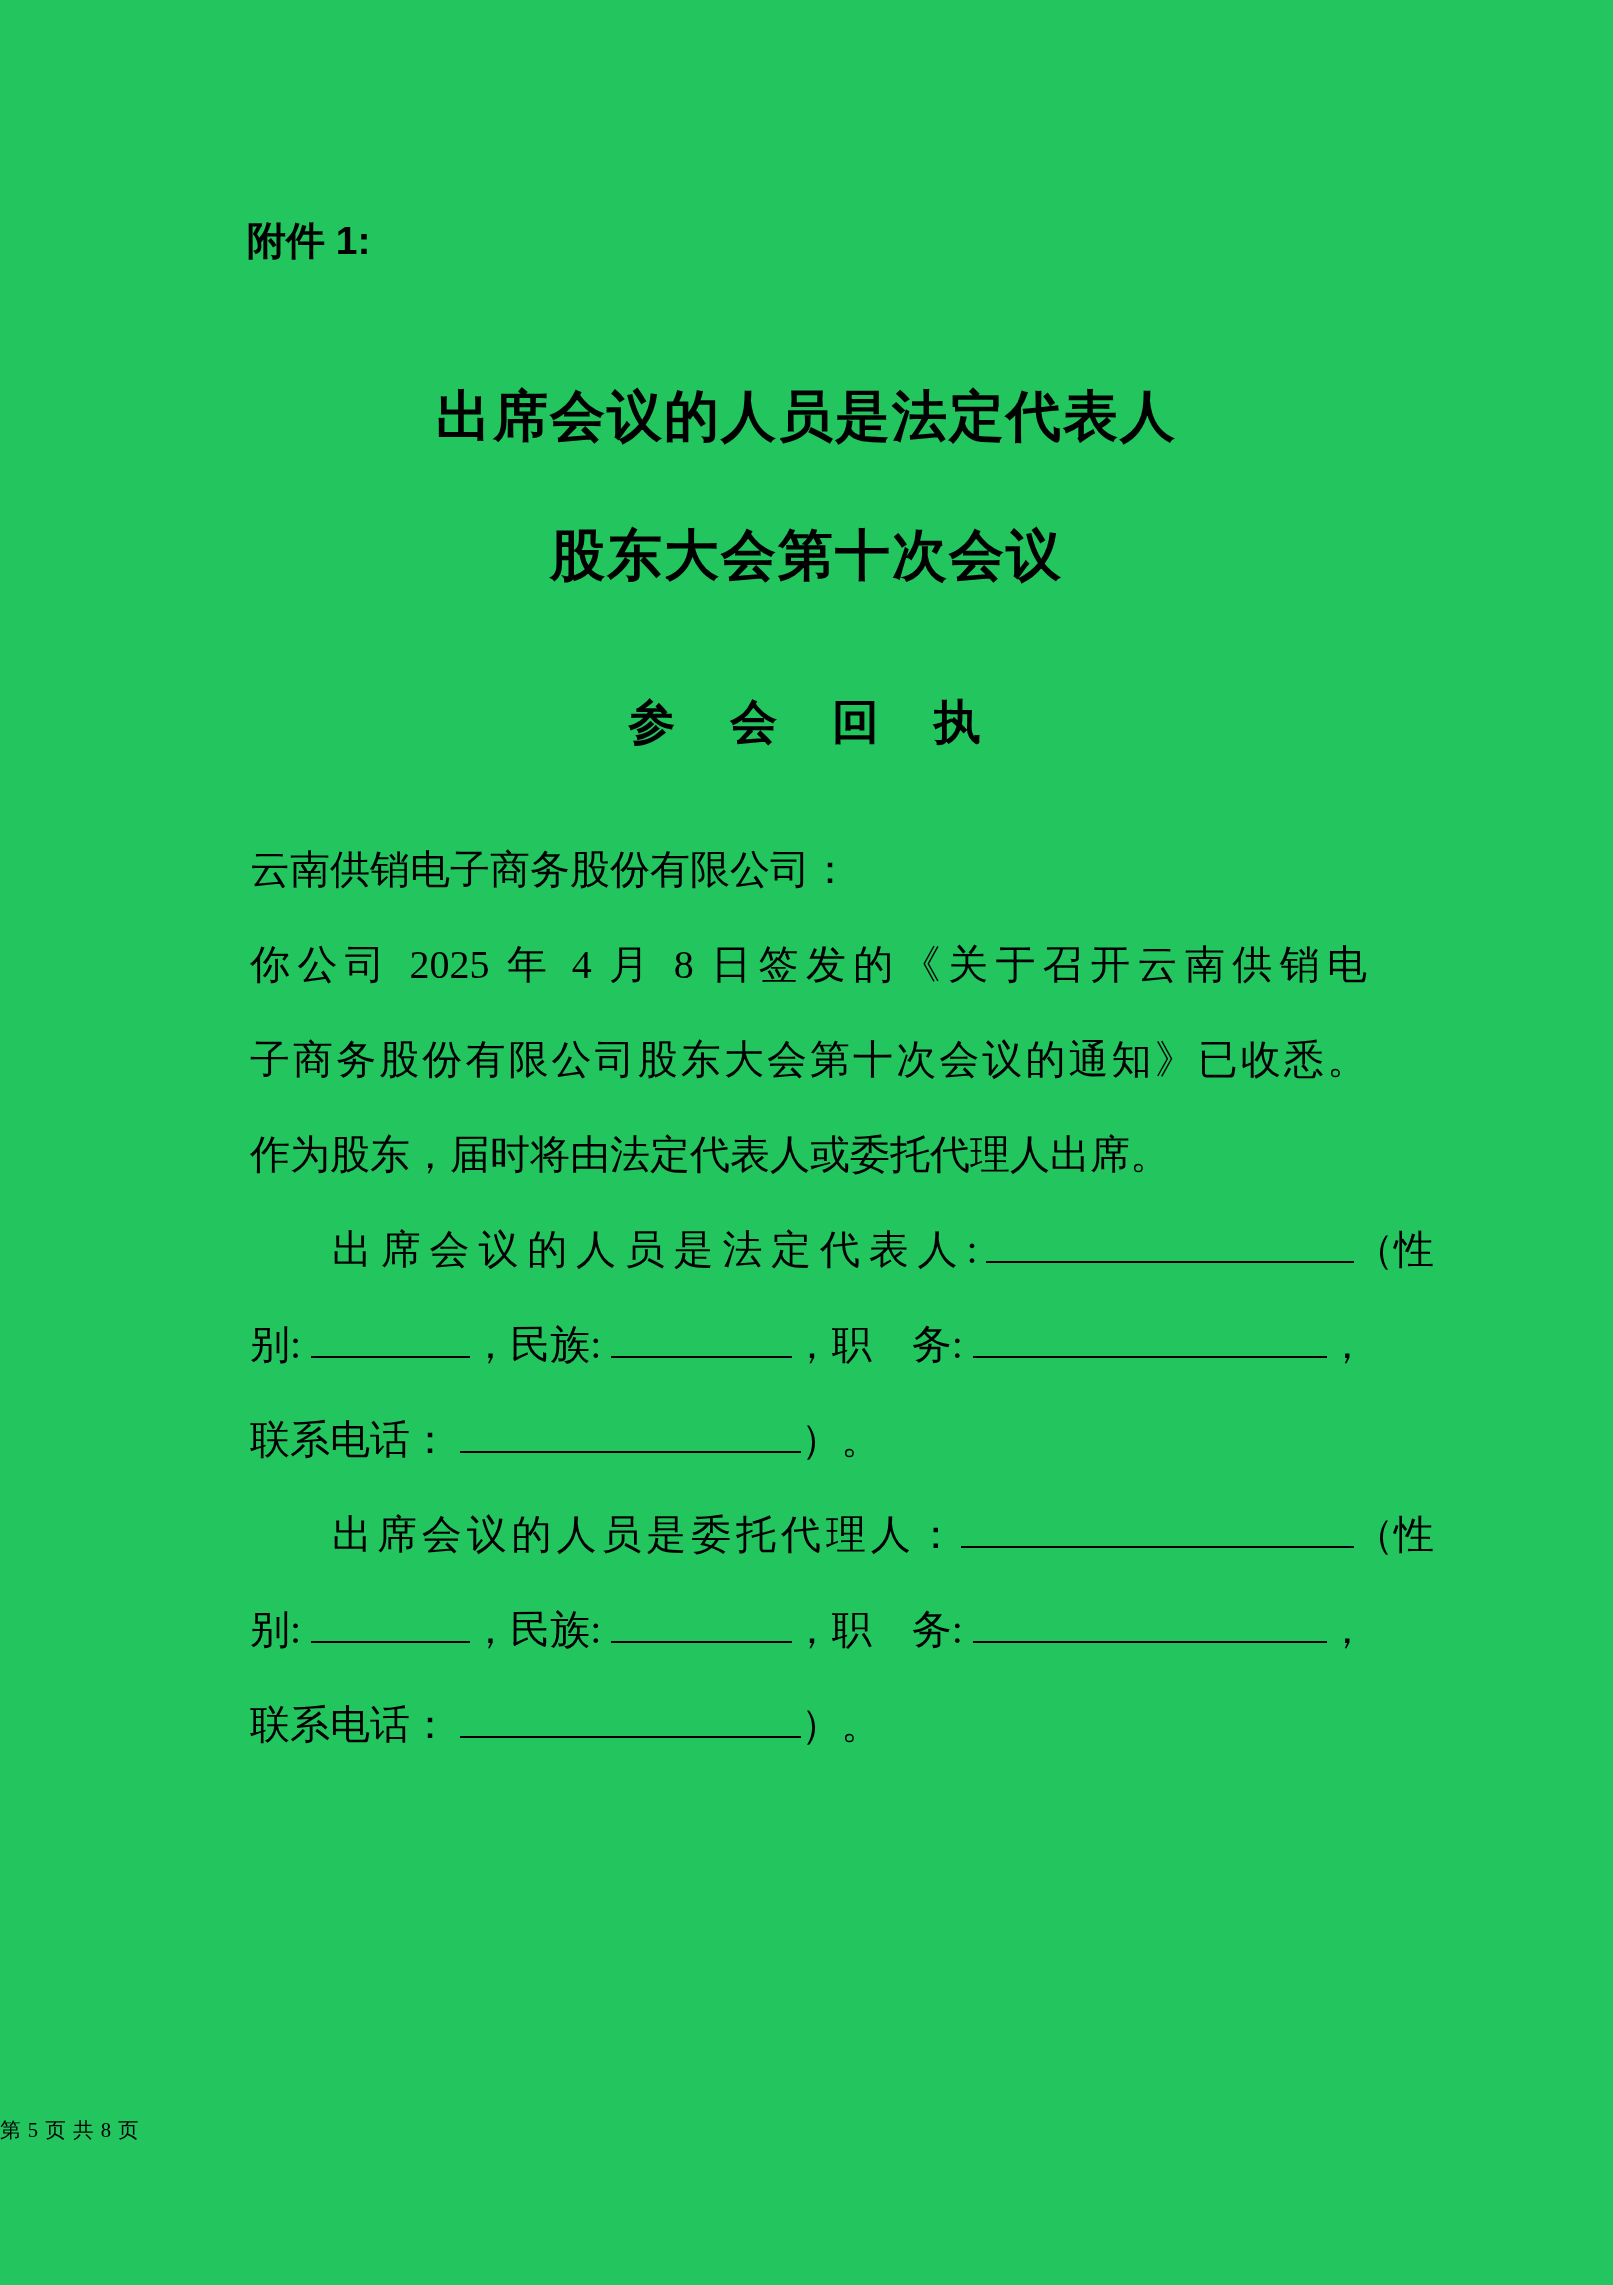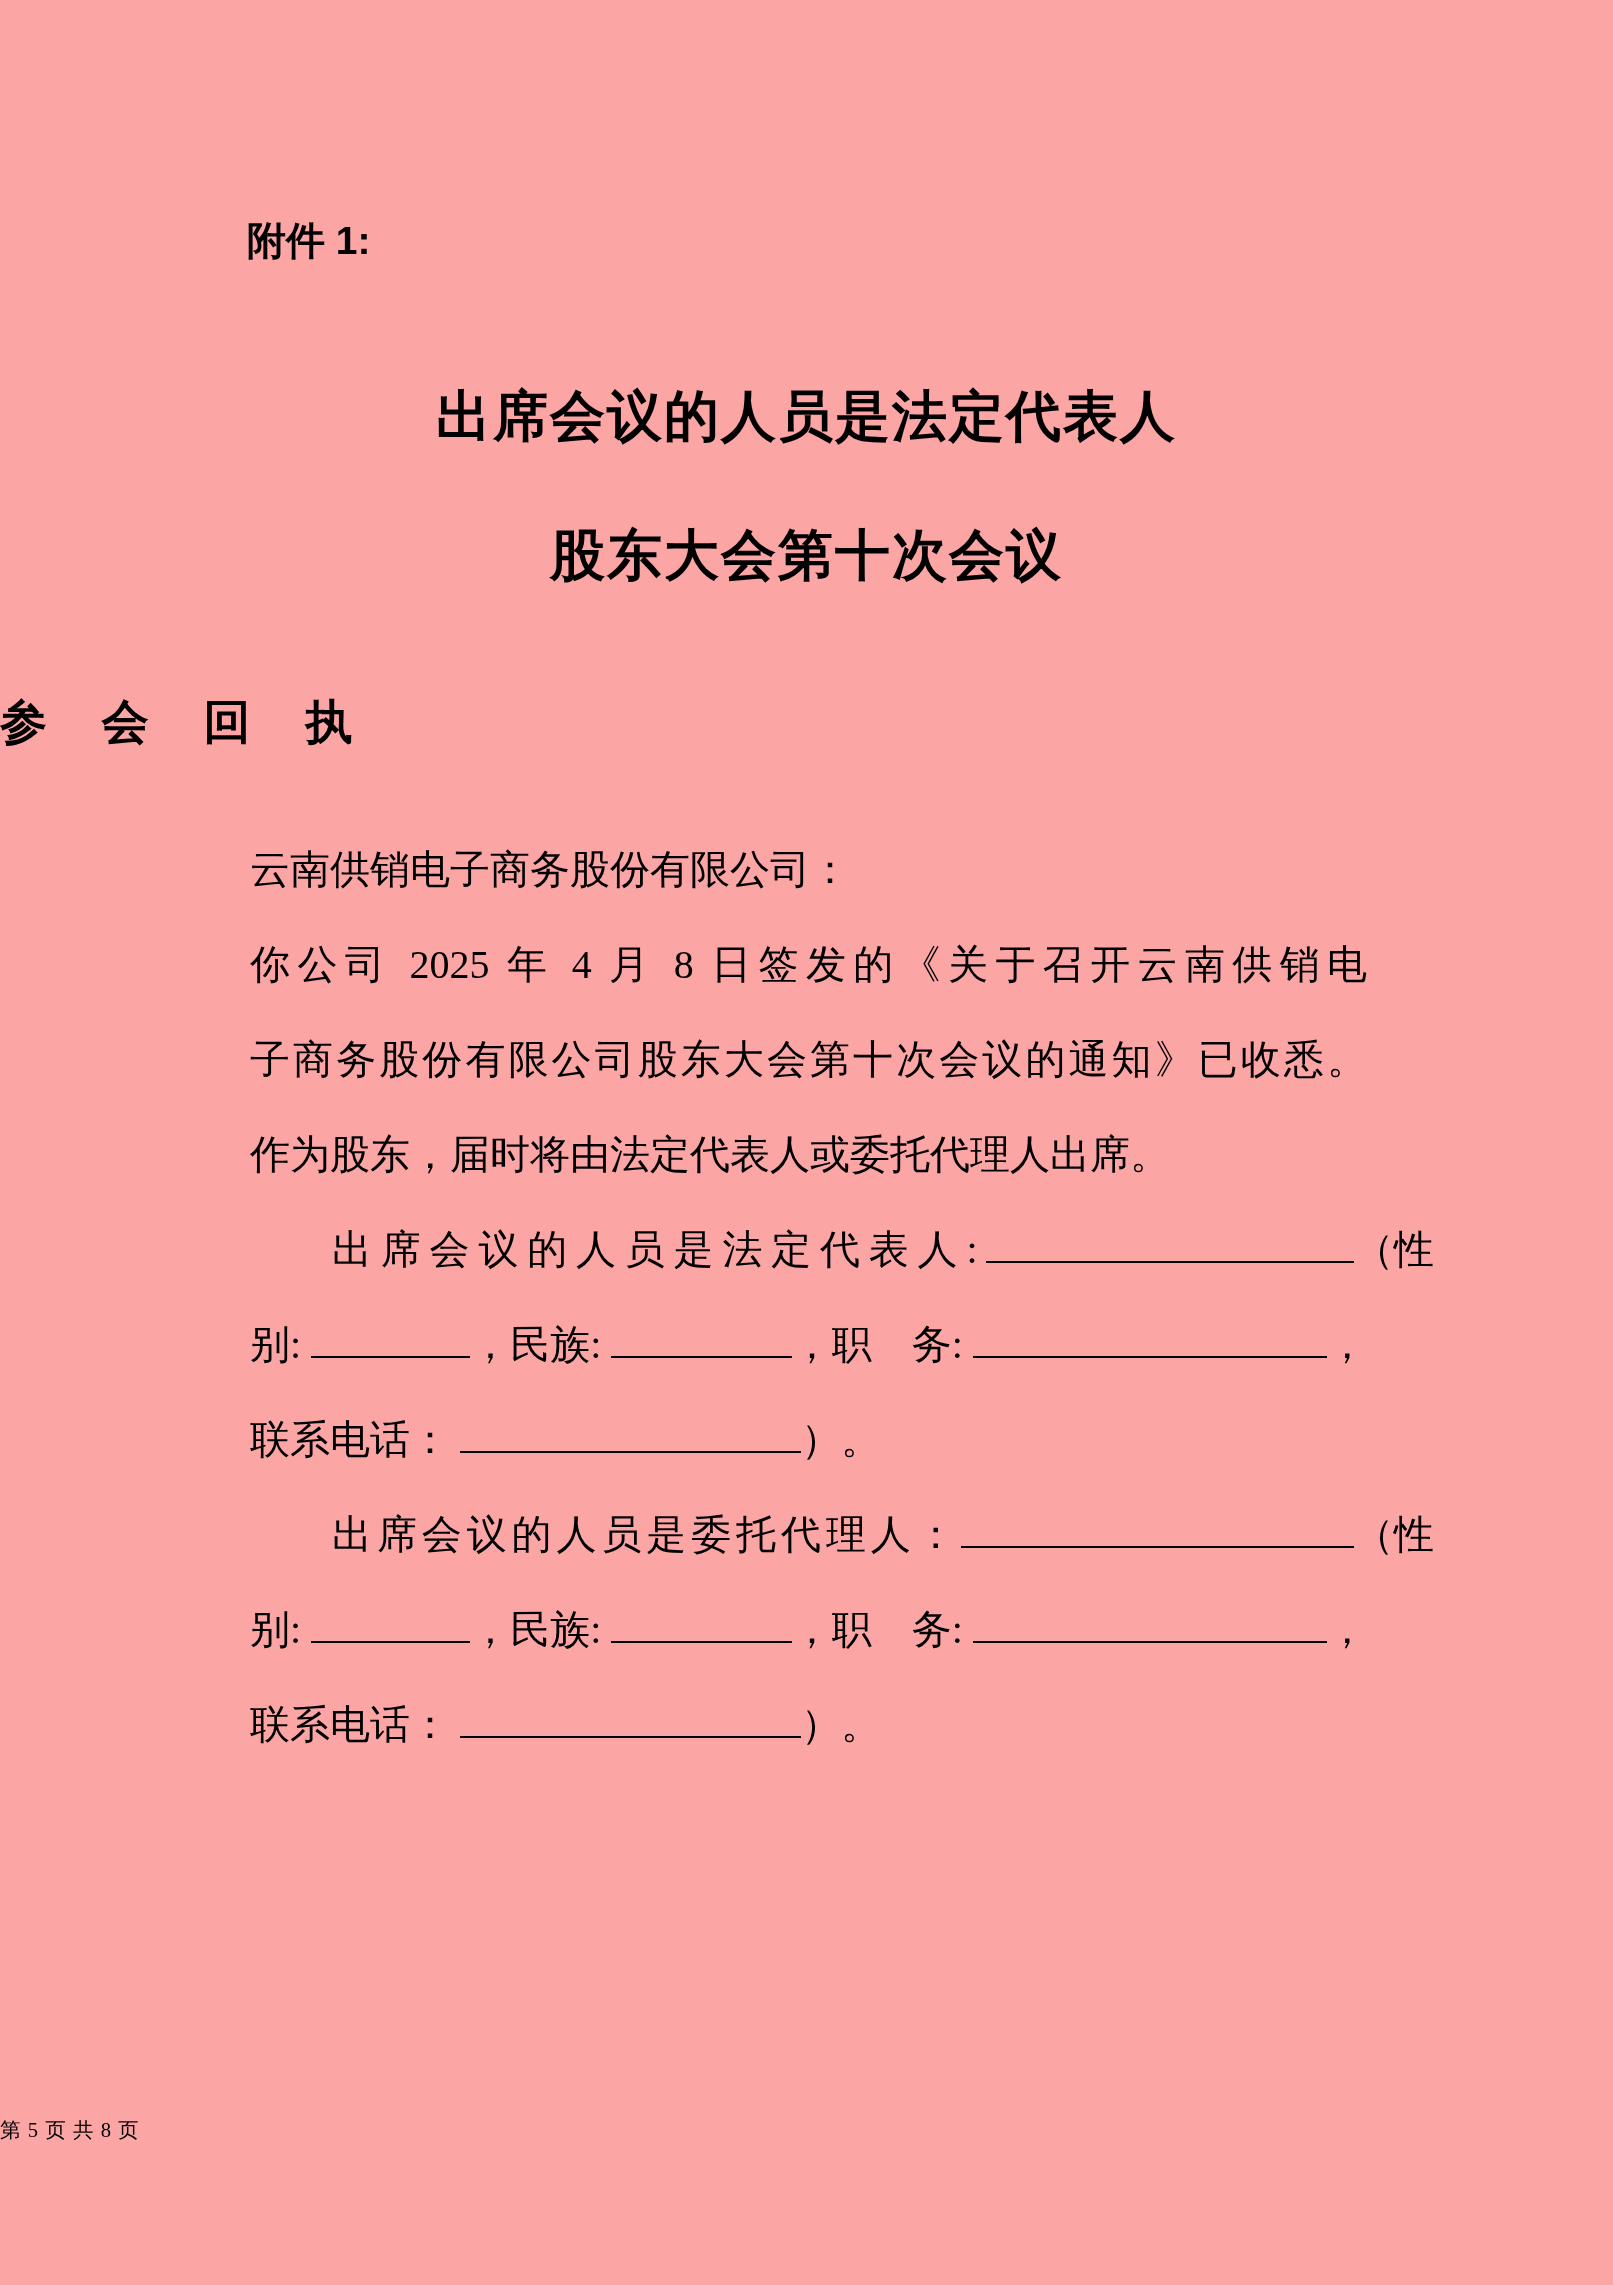--- a/index.html
+++ b/index.html
@@ -1,40 +1,40 @@
 <!DOCTYPE html>
 <html><head>
 <meta charset="utf-8">
 <style>
   html,body{margin:0;padding:0;background:#e8e8e8;}
   .page{
     position:relative;
     width:1613px;height:2286px;
-    background:#fca5a5;
+    background:#22c55e;
     margin:0 auto;
     color:#000;
     font-family:"Liberation Serif","DejaVu Serif",serif;
     overflow:hidden;
   }
   
   .attachment{
     margin:218px 0 0 247px;
     font-family:"Liberation Sans","DejaVu Sans",sans-serif;
     font-weight:bold;
     font-size:39px;line-height:1.2;
   }
   .title{
     margin:0;text-align:center;
     font-weight:bold;font-size:55px;line-height:1.1;
     letter-spacing:2px;
   }
   .t1{margin-top:122px;}
   .t2{margin-top:79px;}
   .subtitle{
-    margin:110px 0 0 0;
+    margin:110px 0 0 0;text-align:center;
     font-weight:bold;font-size:47px;line-height:1.1;
     letter-spacing:3.9px;
   }
   
   .content{
     margin-top:74px;
     padding:0 246px 0 250px; 
     font-size:40px;line-height:95px;
   }
   .line{margin:0;white-space:pre;}

